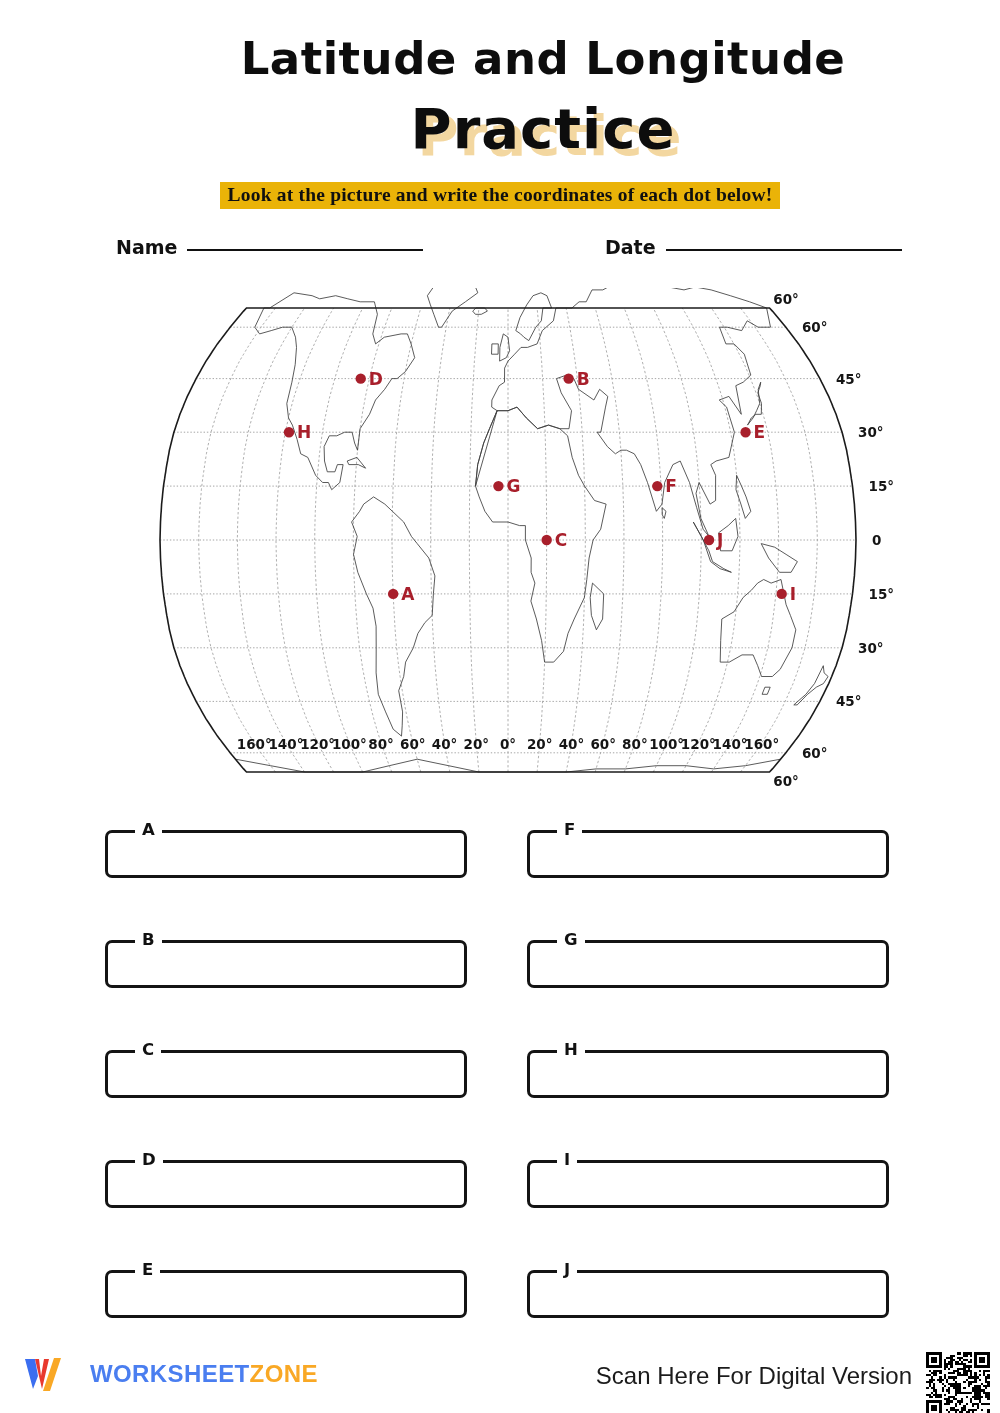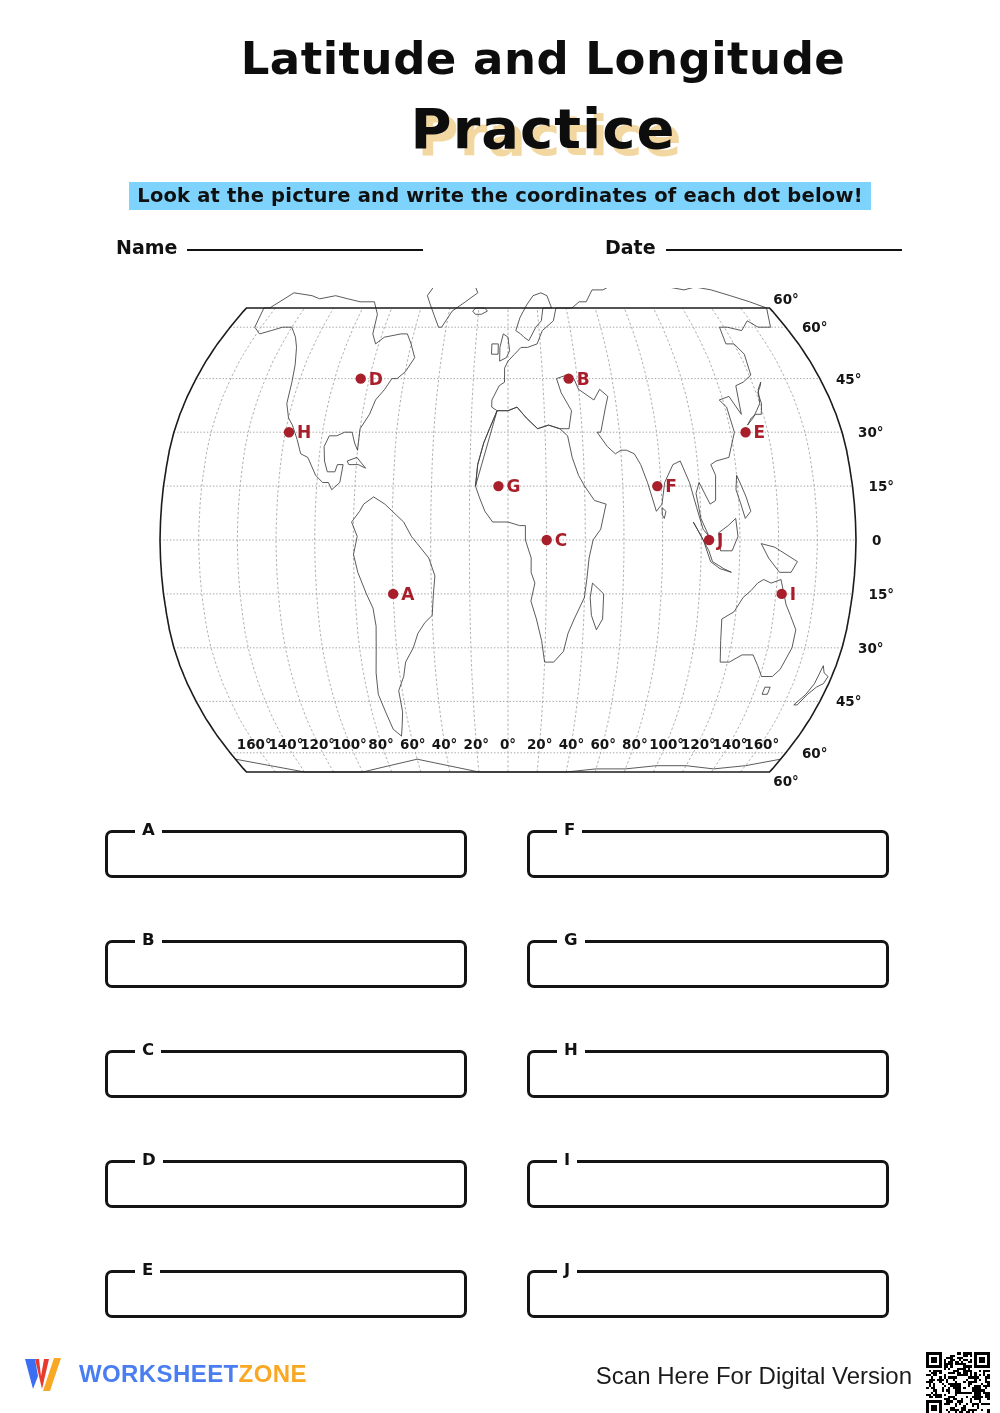--- a/index.html
+++ b/index.html
@@ -58,26 +58,27 @@
   
   .instruction-row {
     position: absolute;
     top: 182px;
     left: 0;
     width: 1000px;
     text-align: center;
   }
   .instruction {
     display: inline-block;
-    background: #7dd3fc;
+    background: #eab308;
     padding: 2px 8px 3px 8px;
     font-size: 19.5px;
     font-weight: 700;
     color: #101010;
     letter-spacing: 0.2px;
+    font-family: Liberation Serif, serif;
   }
 
   
   .namedate {
     position: absolute;
     top: 236px;
     left: 108px;
     width: 800px;
     height: 30px;
   }
@@ -179,21 +180,21 @@
     top: 1348px;
     width: 1000px;
     height: 65px;
   }
   .brand {
     position: absolute;
     left: 22px;
     top: 6px;
     display: flex;
     align-items: center;
-    gap: 15px;
+    gap: 26px;
   }
   .brand-logo { width: 42px; height: 40px; display: block; }
   .brand-text {
     font-family: "Liberation Sans", sans-serif;
     font-size: 24px;
     font-weight: 700;
     letter-spacing: 0.4px;
   }
   .brand-worksheet { color: #4a7ef0; }
   .brand-zone { color: #f9a825; }

